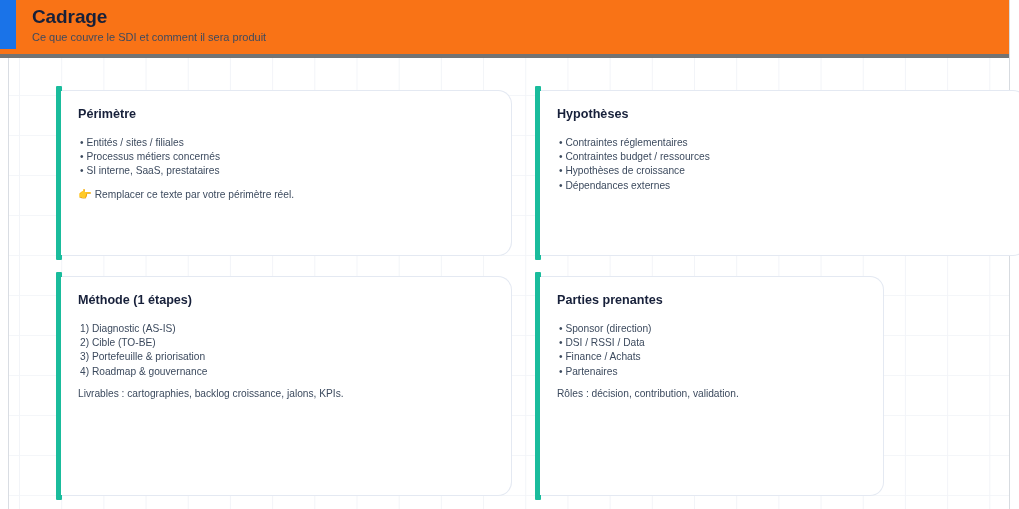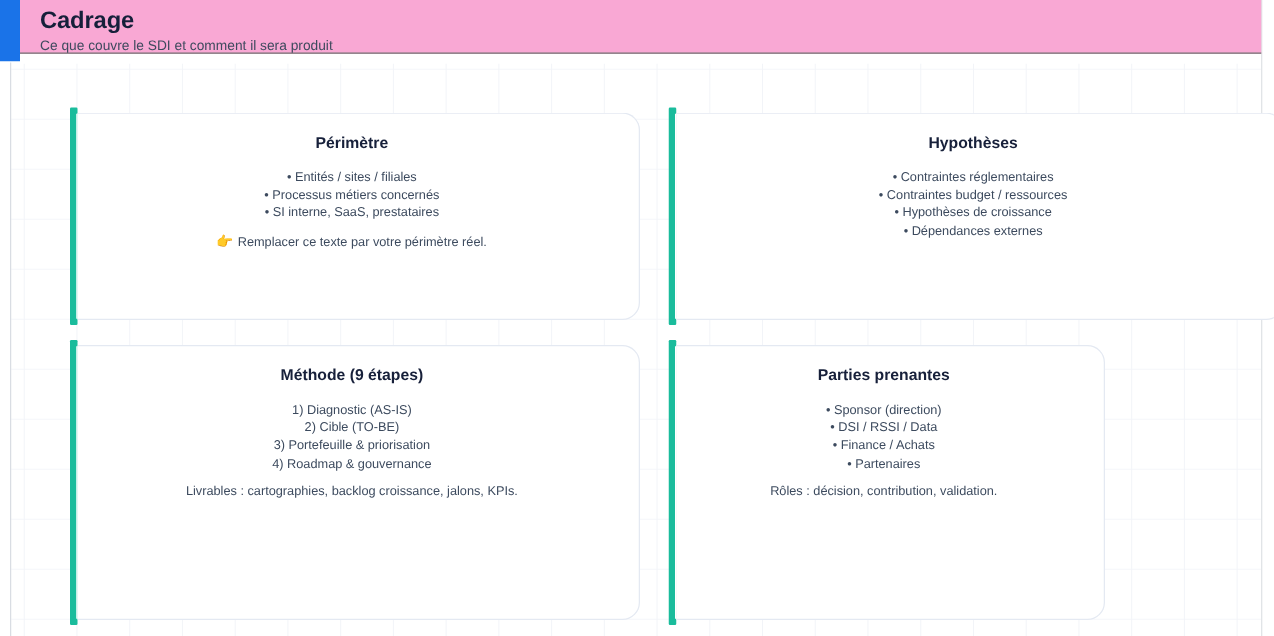--- a/index.html
+++ b/index.html
@@ -63,23 +63,23 @@
     background-position: 10px 4px;
     pointer-events: none;
   }
 
   
   .header {
     position: absolute;
     left: 0;
     top: 0;
     width: 1009px;
-    height: 43px;
-    background: #f9a8d4;
-    border-bottom: 1px solid #737373;
+    height: 58px;
+    background: #f97316;
+    border-bottom: 4px solid #737373;
     box-sizing: border-box;
   }
   .header-accent {
     position: absolute;
     left: 0;
     top: 0;
     width: 16px;
     height: 49px;
     background: #1a73e8;
   }
@@ -135,21 +135,20 @@
     top: 0;
     bottom: 0;
     width: 1px;
     background: #ffffff;
   }
   .card-inner {
     position: absolute;
     left: 16px;
     top: 15px;
     right: 26px;
-    text-align: center;
   }
   .card-title {
     font-size: 12.6px;
     font-weight: bold;
     color: #17203a;
     line-height: 17px;
     margin: 0 0 13px 0;
   }
   .card-list {
     list-style: none;
@@ -227,21 +226,21 @@
           <li>• Dépendances externes</li>
         </ul>
       </div>
     </div>
   </div>
 
   <div class="card" id="card-methode">
     <div class="card-accent"></div>
     <div class="card-body">
       <div class="card-inner">
-        <div class="card-title">Méthode (9 étapes)</div>
+        <div class="card-title">Méthode (1 étapes)</div>
         <ul class="card-list">
           <li>1) Diagnostic (AS-IS)</li>
           <li>2) Cible (TO-BE)</li>
           <li>3) Portefeuille &amp; priorisation</li>
           <li>4) Roadmap &amp; gouvernance</li>
         </ul>
         <p class="card-note">Livrables : cartographies, backlog croissance, jalons, KPIs.</p>
       </div>
     </div>
   </div>

